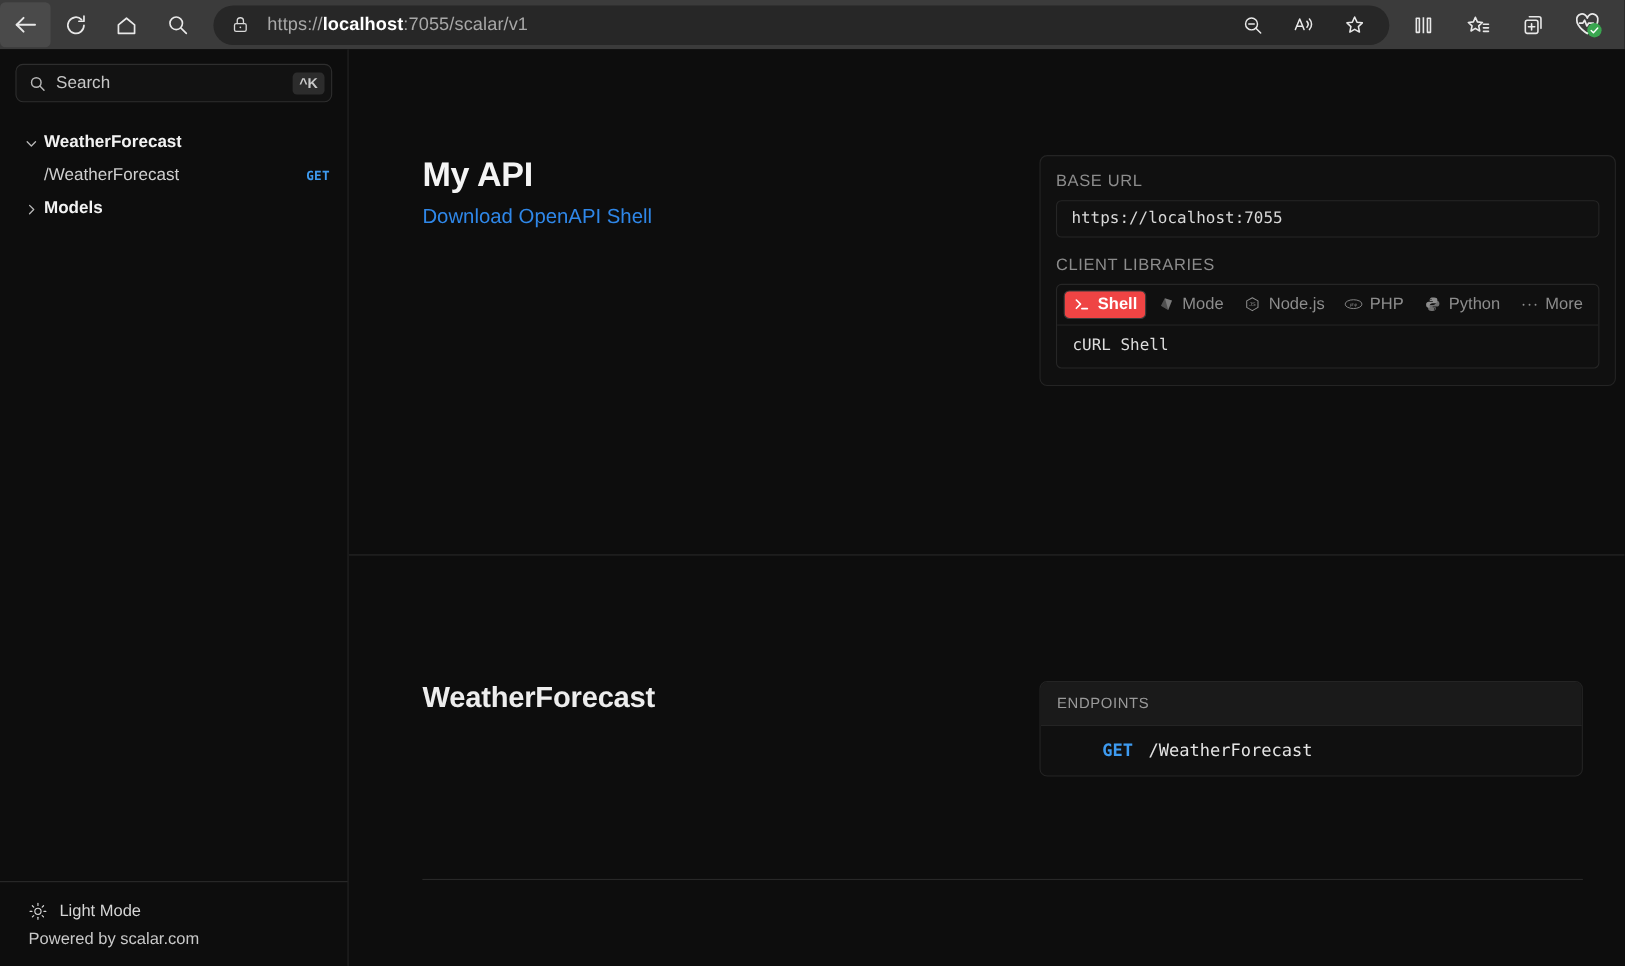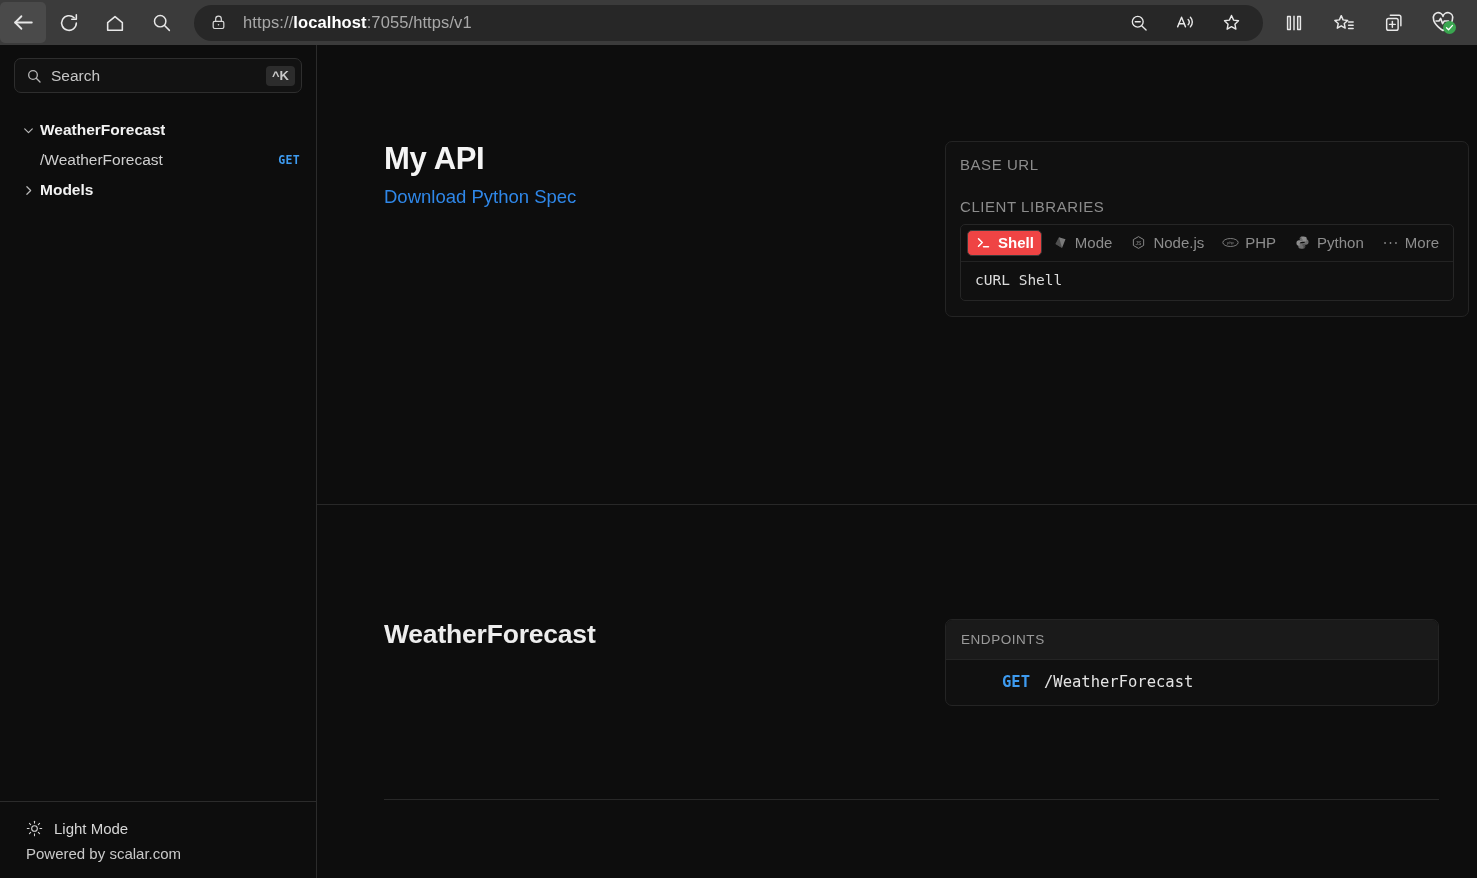--- a/index.html
+++ b/index.html
@@ -257,21 +257,21 @@
   </div>
 
   <div class="urlbar">
     <span class="lock-icon">
       <svg width="17" height="17" viewBox="0 0 24 24" fill="none" stroke="currentColor" stroke-width="1.7" stroke-linecap="round" stroke-linejoin="round">
         <rect x="4.5" y="10.5" width="15" height="10" rx="2"></rect>
           <path d="M8 10.5V7a4 4 0 0 1 8 0v3.5"></path>
           <circle cx="12" cy="15.3" r="1.1" fill="currentColor" stroke="none"></circle>
       </svg>
     </span>
-    <span class="url-text"><span>https://</span><span class="host">localhost</span><span>:7055/https/v1</span></span>
+    <span class="url-text"><span>https://</span><span class="host">localhost</span><span>:7055/scalar/v1</span></span>
 
     <div class="urlbar-actions">
       <div class="nav-btn">
         <svg width="20" height="20" viewBox="0 0 24 24" fill="none" stroke="currentColor" stroke-width="1.6" stroke-linecap="round">
           <circle cx="10.5" cy="10.5" r="6.5"></circle>
             <line x1="7.5" y1="10.5" x2="13.5" y2="10.5"></line>
             <line x1="15.5" y1="15.5" x2="20.5" y2="20.5"></line>
         </svg>
       </div>
       <div class="nav-btn">
@@ -392,26 +392,29 @@
       </div>
       <div class="powered">Powered by scalar.com</div>
     </div>
   </div>
 
   <div class="main">
 
     <div class="section intro">
       <div class="section-left">
         <div class="api-title">My API</div>
-        <a class="spec-link">Download Python Spec</a>
+        <a class="spec-link">Download OpenAPI Shell</a>
       </div>
 
       <div class="section-right">
         <div class="card card-pad">
           <div class="card-label">BASE URL</div>
+          <div class="field">
+            <span>https://localhost:7055</span>
+          </div>
 
           <div class="label-spacer"></div>
 
           <div class="card-label">CLIENT LIBRARIES</div>
 
           <div class="lang-box">
             <div class="lang-tabs">
 
               <div class="lang-tab active">
                 <span class="lang-ico">

